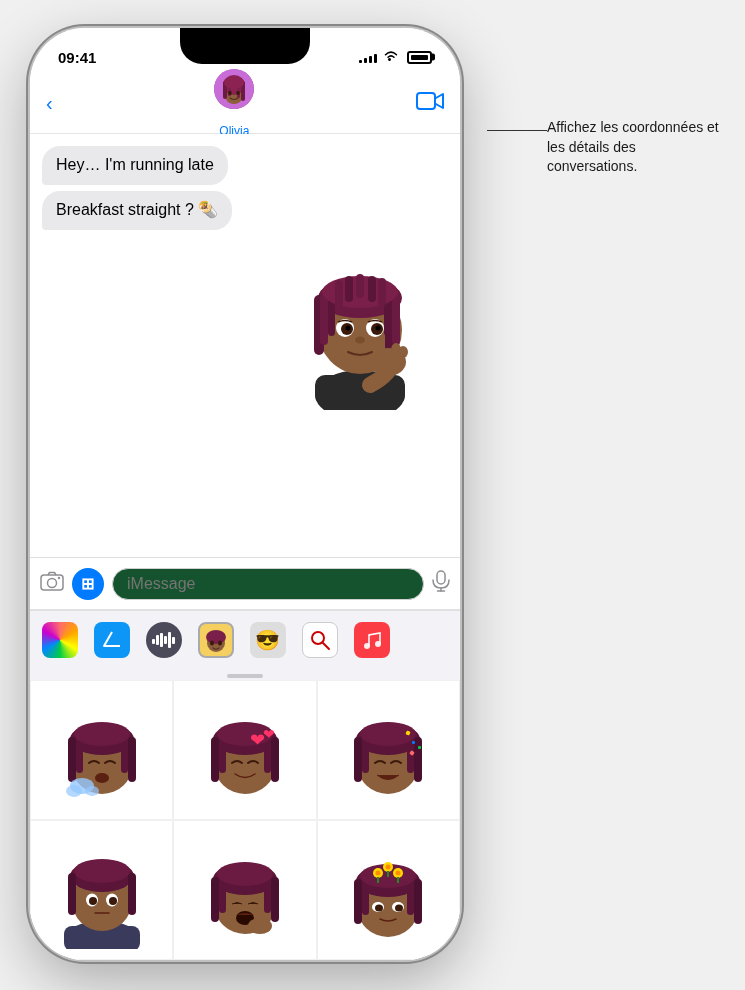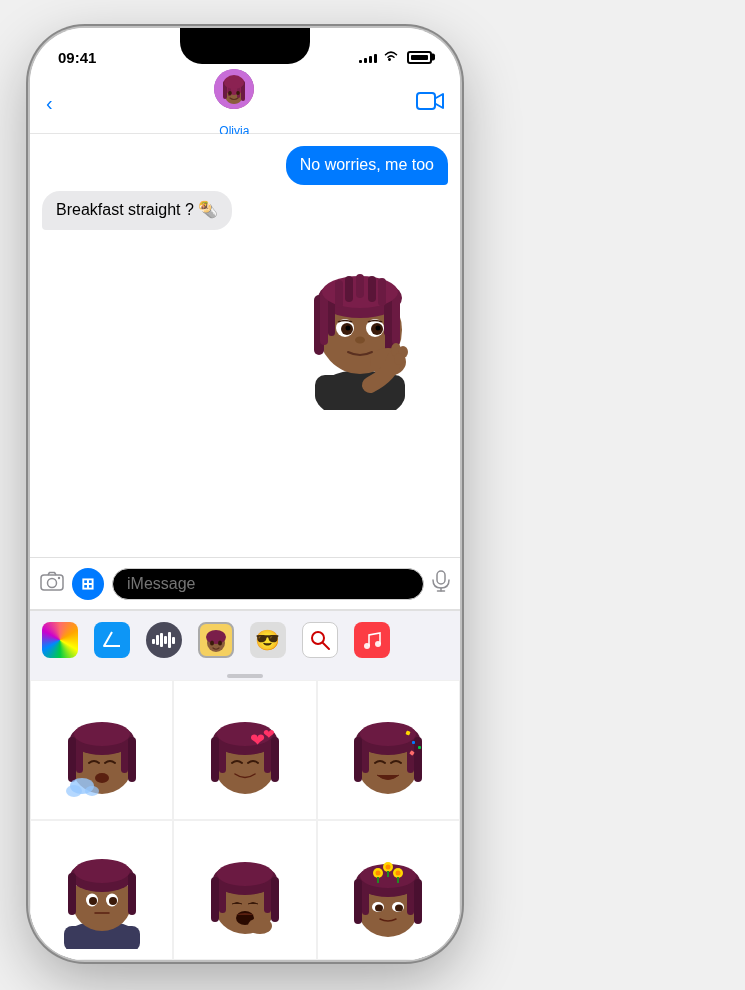--- a/index.html
+++ b/index.html
@@ -255,21 +255,21 @@
       font-weight: 700;
     }
 
     .input-field {
       flex: 1;
       border: 1px solid #d0d0d0;
       border-radius: 20px;
       padding: 6px 14px;
       font-size: 16px;
       color: #aaa;
-      background: #000000;
+      background: #14532d;
       outline: none;
     }
 
     .input-mic-btn {
       color: #8e8e93;
       font-size: 20px;
       cursor: pointer;
     }
 
     
@@ -425,26 +425,26 @@
         <div class="video-btn">
           <svg width="28" height="22" viewBox="0 0 28 22" fill="none">
             <rect x="1" y="3" width="18" height="16" rx="3" stroke="#007AFF" stroke-width="2" fill="none"></rect>
             <path d="M19 8.5 L27 4 L27 18 L19 13.5" stroke="#007AFF" stroke-width="2" fill="none" stroke-linejoin="round"></path>
           </svg>
         </div>
       </div>
 
       <div class="messages-area" style="height: 300px; padding-bottom: 4px;">
 
-
-        <div class="message-row sent">
-          <div class="bubble sent">
-            <span>No worries, me too</span>
-          </div>
-        </div>
+        <div class="message-row received">
+          <div class="bubble received">
+            <span>Hey… I'm running late</span>
+          </div>
+        </div>
+
 
 
 
         <div class="message-row received">
           <div class="bubble received">
             <span>Breakfast straight ? 🌯</span>
           </div>
         </div>
 
         <div class="message-row sent" style="margin-top: 4px; padding-right: 8px;">
@@ -717,14 +717,18 @@
             <line x1="50" y1="40" x2="50" y2="46" stroke="#228B22" stroke-width="2"></line>
             <line x1="60" y1="46" x2="60" y2="52" stroke="#228B22" stroke-width="2"></line>
           </svg>
         </div>
 
       </div>
 
     </div>
   </div>
 
+  <div class="annotation">
+    <div class="annotation-line"></div>
+    <p class="annotation-text">Affichez les coordonnées et les détails des conversations.</p>
+  </div>
 
 </div>
 
 </body></html>

